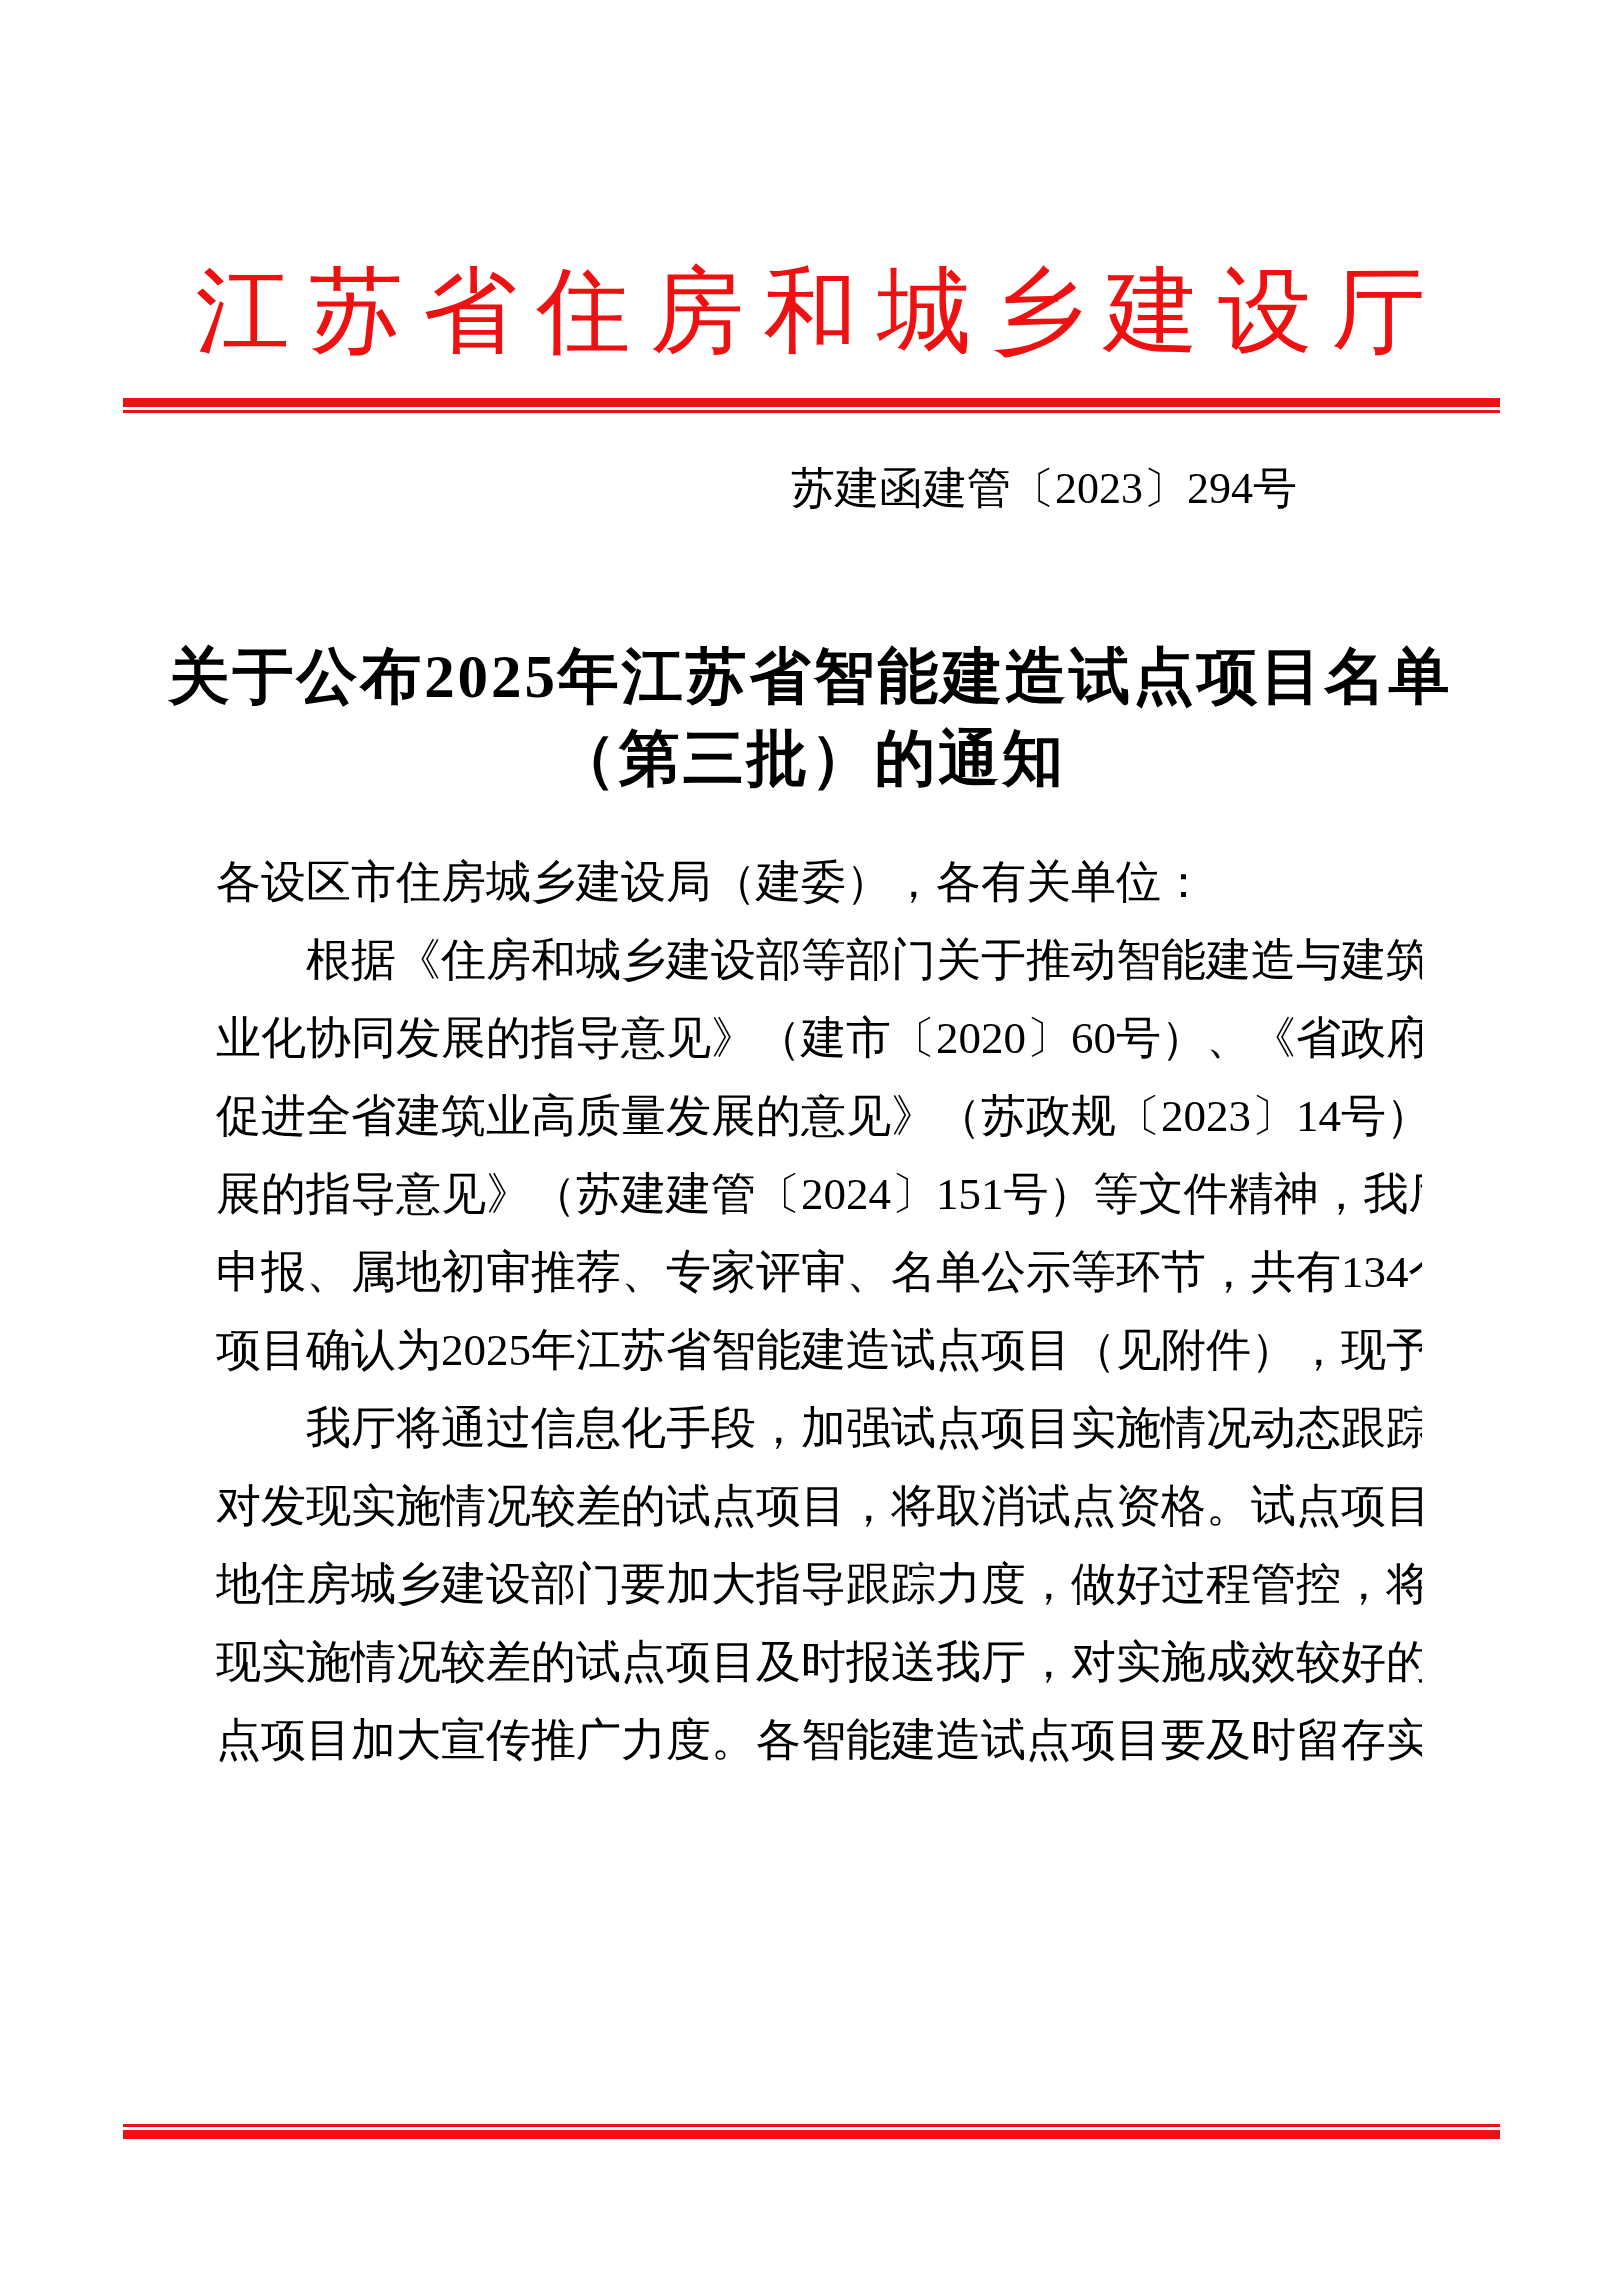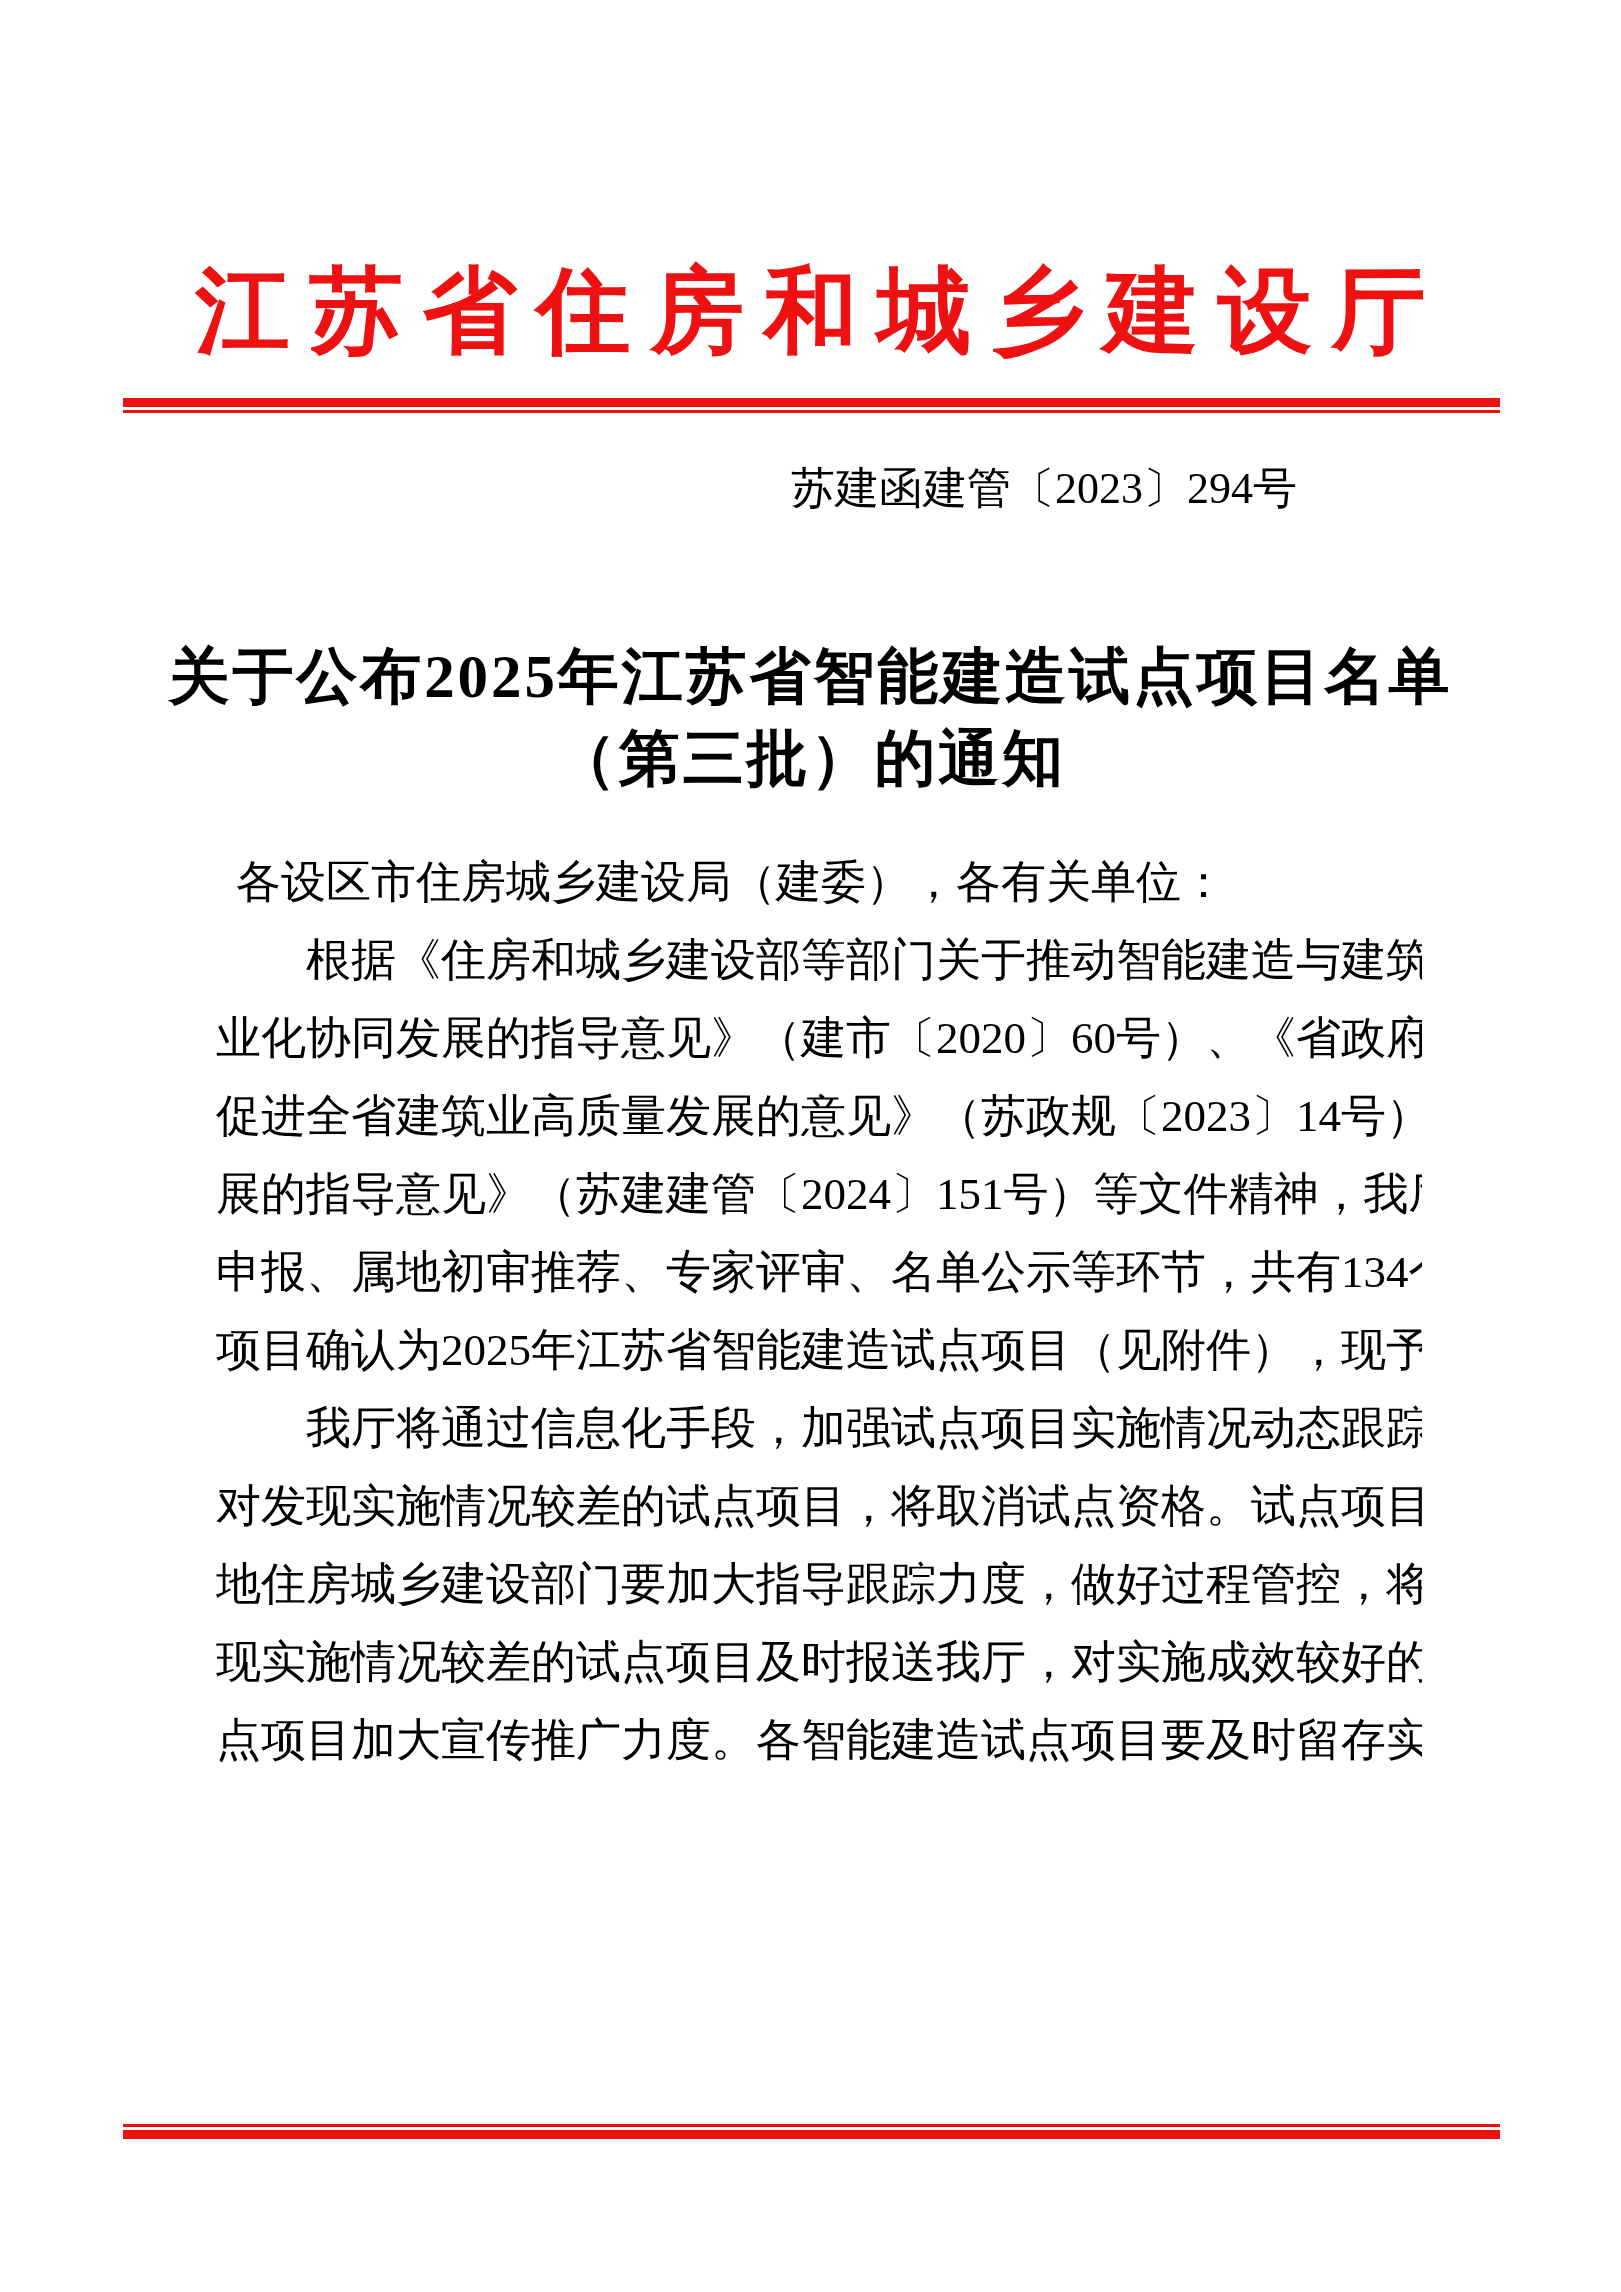--- a/index.html
+++ b/index.html
@@ -24,21 +24,21 @@
 
   
   .agency-title {
     position: absolute;
     top: 243px;
     left: 0;
     width: 100%;
     text-align: center;
     font-size: 94px;
     line-height: 137px;
-    font-weight: bold;
+    font-weight: normal;
     color: var(--accent-red);
     letter-spacing: 19.6px;
     text-indent: 19.6px; 
     white-space: nowrap;
   }
 
   
   .divider {
     position: absolute;
     left: 123px;
@@ -90,21 +90,20 @@
     line-height: 78px;
     text-align: justify;
     text-align-last: justify;
     text-justify: inter-ideograph;
     white-space: nowrap;
     overflow: hidden;
   }
   .line.no-just {
     text-align: right;
     text-align-last: left;
-    margin-left: 20px;
   }
   .line.indent {
     text-indent: 90px;
   }
 </style>
 </head>
 <body>
 
 <div class="page">
 

